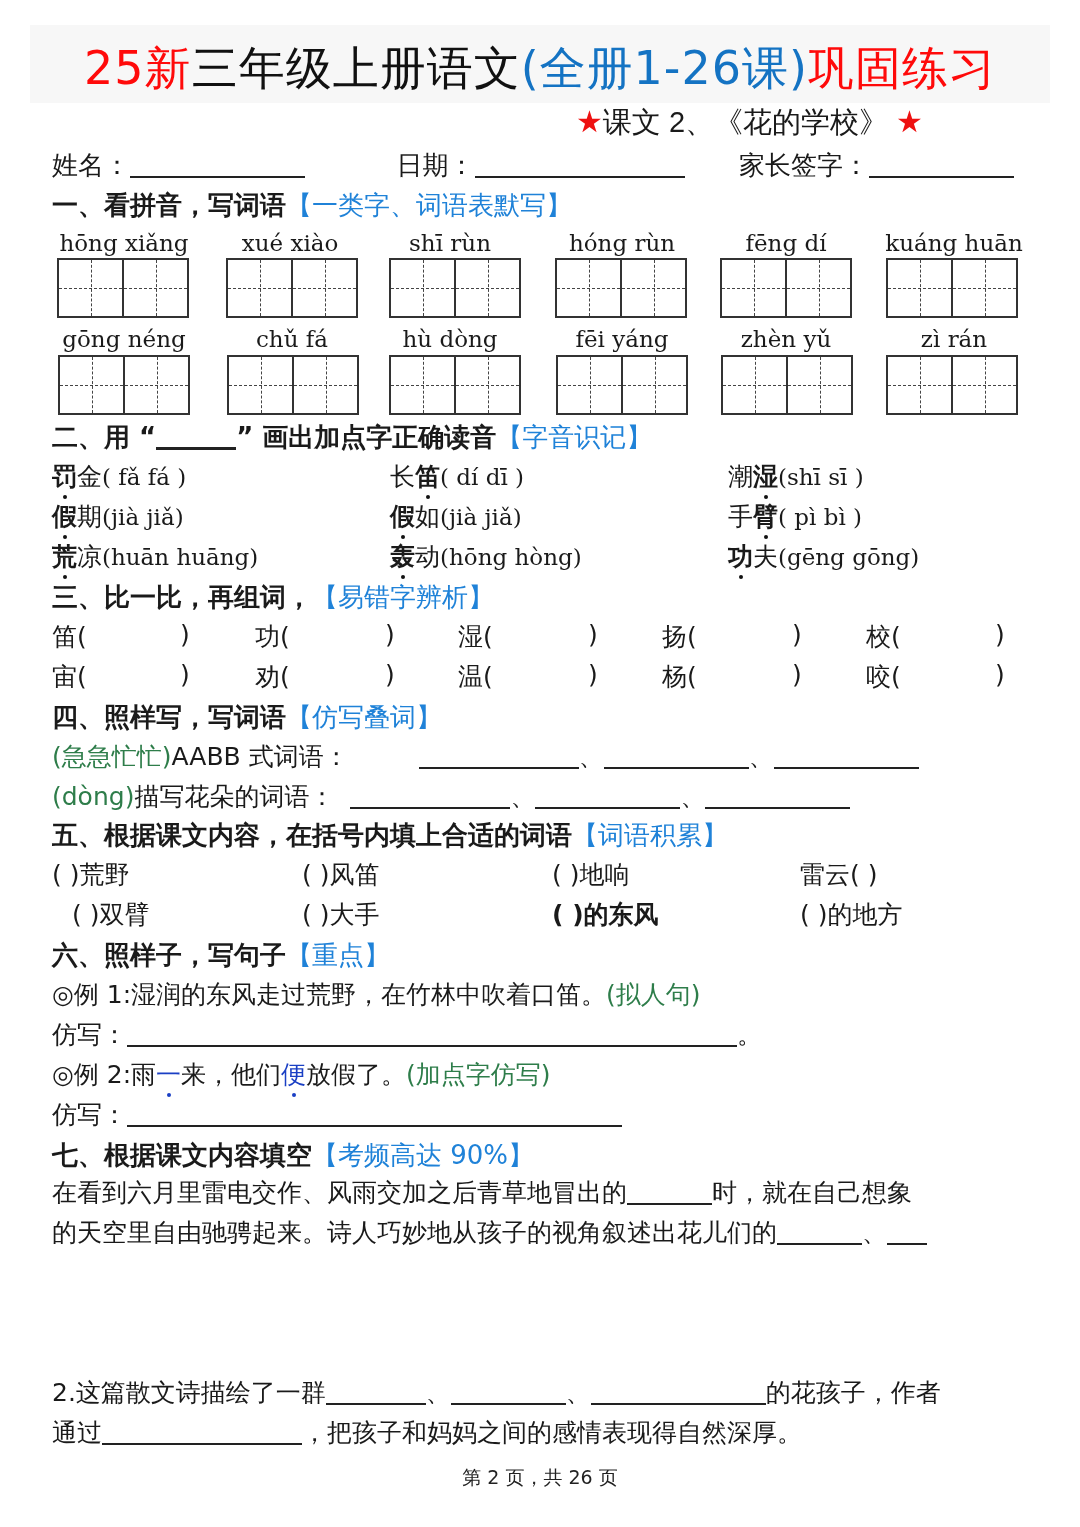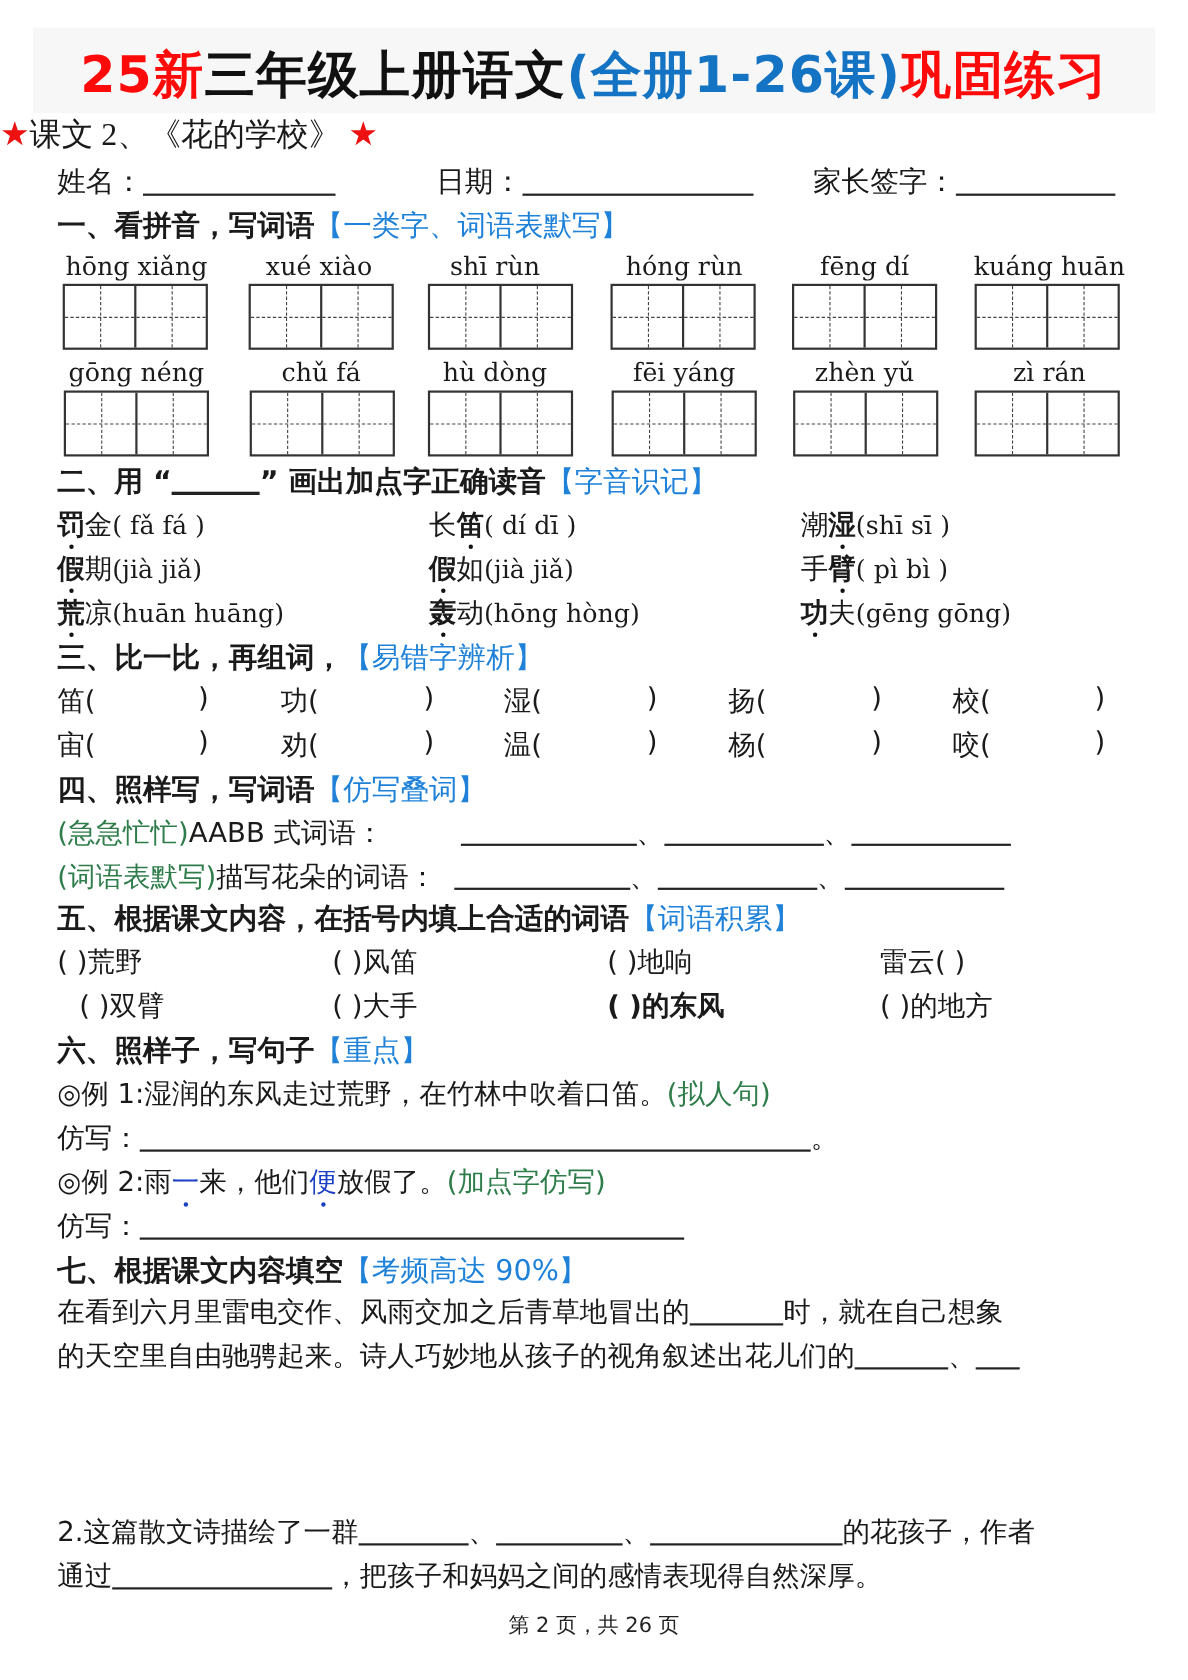--- a/index.html
+++ b/index.html
@@ -1,25 +1,25 @@
 <!DOCTYPE html>
 <html><head>
 <meta charset="utf-8">
 <style>
   html, body { margin: 0; padding: 0; background: #ffffff; }
   body { width: 1080px; height: 1527px; position: relative; overflow: hidden;
          font-family: "DejaVu Serif", "Liberation Serif", serif; color: #1a1a1a; }
   .title-band { position: absolute; left: 30px; top: 25px; width: 1020px; height: 78px; background: #f7f7f7; }
   .title { position: absolute; left: 0; top: 38px; width: 1080px; text-align: center;
-           font-family: "DejaVu Sans", sans-serif; font-weight: bold; font-size: 46px; letter-spacing: 1px; white-space: nowrap; }
+           font-family: "DejaVu Sans", sans-serif; font-weight: normal; font-size: 46px; letter-spacing: 1px; white-space: nowrap; }
   .red { color: #ff0a0a; }
   .black { color: #111111; }
   .blue { color: #1473c3; }
-  .subtitle { position: absolute; left: 0; top: 103px; width: 923px; text-align: left;
-              font-family: Liberation Serif, serif; font-size: 29px; color: #1a1a1a; white-space: nowrap; }
+  .subtitle { position: absolute; left: 0; top: 103px; width: 923px; text-align: right;
+              font-family: Liberation Sans, sans-serif; font-size: 29px; color: #1a1a1a; white-space: nowrap; }
   .star { color: #ee1111; font-size: 30px; }
   .row { position: absolute; left: 52px; font-size: 25px; white-space: nowrap; font-family: "DejaVu Sans", sans-serif; }
   .h { font-family: "DejaVu Sans", sans-serif; font-weight: bold; font-size: 26px; color: #1a1a1a; }
   .tag { color: #1f82d8; font-weight: normal; }
   .green { color: #2e7d4a; }
   .line { display: inline-block; border-bottom: 2px solid #222; height: 1px; vertical-align: -4px; }
   .pinyin { position: absolute; font-family: "DejaVu Serif", serif; font-size: 23px; text-align: center; width: 140px; white-space: nowrap; }
   .boxes { position: absolute; width: 132px; height: 60px; border: 2px solid #333; display: flex; box-sizing: border-box; }
   .cell { flex: 1; position: relative; border-right: 2px solid #333; }
   .cell:last-child { border-right: none; }
@@ -166,21 +166,21 @@
     <span class="item" style="left:995px; top:660px;">)</span>
 </div>
 
 <div class="row h" style="top:700px;">
   <span>四、照样写，写词语</span><span class="tag">【仿写叠词】</span>
 </div>
 <div class="row" style="top:740px;">
   <span class="green">(急急忙忙)</span><span>AABB 式词语：</span><span style="display:inline-block;width:70px;"></span><span class="line" style="width:160px;"></span><span>、</span><span class="line" style="width:145px;"></span><span>、</span><span class="line" style="width:145px;"></span>
 </div>
 <div class="row" style="top:780px;">
-  <span class="green">(词语表默写)</span><span>描写花朵的词语：</span><span style="display:inline-block;width:16px;"></span><span class="line" style="width:160px;"></span><span>、</span><span class="line" style="width:145px;"></span><span>、</span><span class="line" style="width:145px;"></span>
+  <span class="green">(dòng)</span><span>描写花朵的词语：</span><span style="display:inline-block;width:16px;"></span><span class="line" style="width:160px;"></span><span>、</span><span class="line" style="width:145px;"></span><span>、</span><span class="line" style="width:145px;"></span>
 </div>
 
 <div class="row h" style="top:818px;">
   <span>五、根据课文内容，在括号内填上合适的词语</span><span class="tag">【词语积累】</span>
 </div>
 <div>
   <span class="item" style="left:52px; top:858px;">(        )荒野</span>
   <span class="item" style="left:302px; top:858px;">(        )风笛</span>
   <span class="item" style="left:552px; top:858px;">(        )地响</span>
   <span class="item" style="left:800px; top:858px;">雷云(        )</span>

